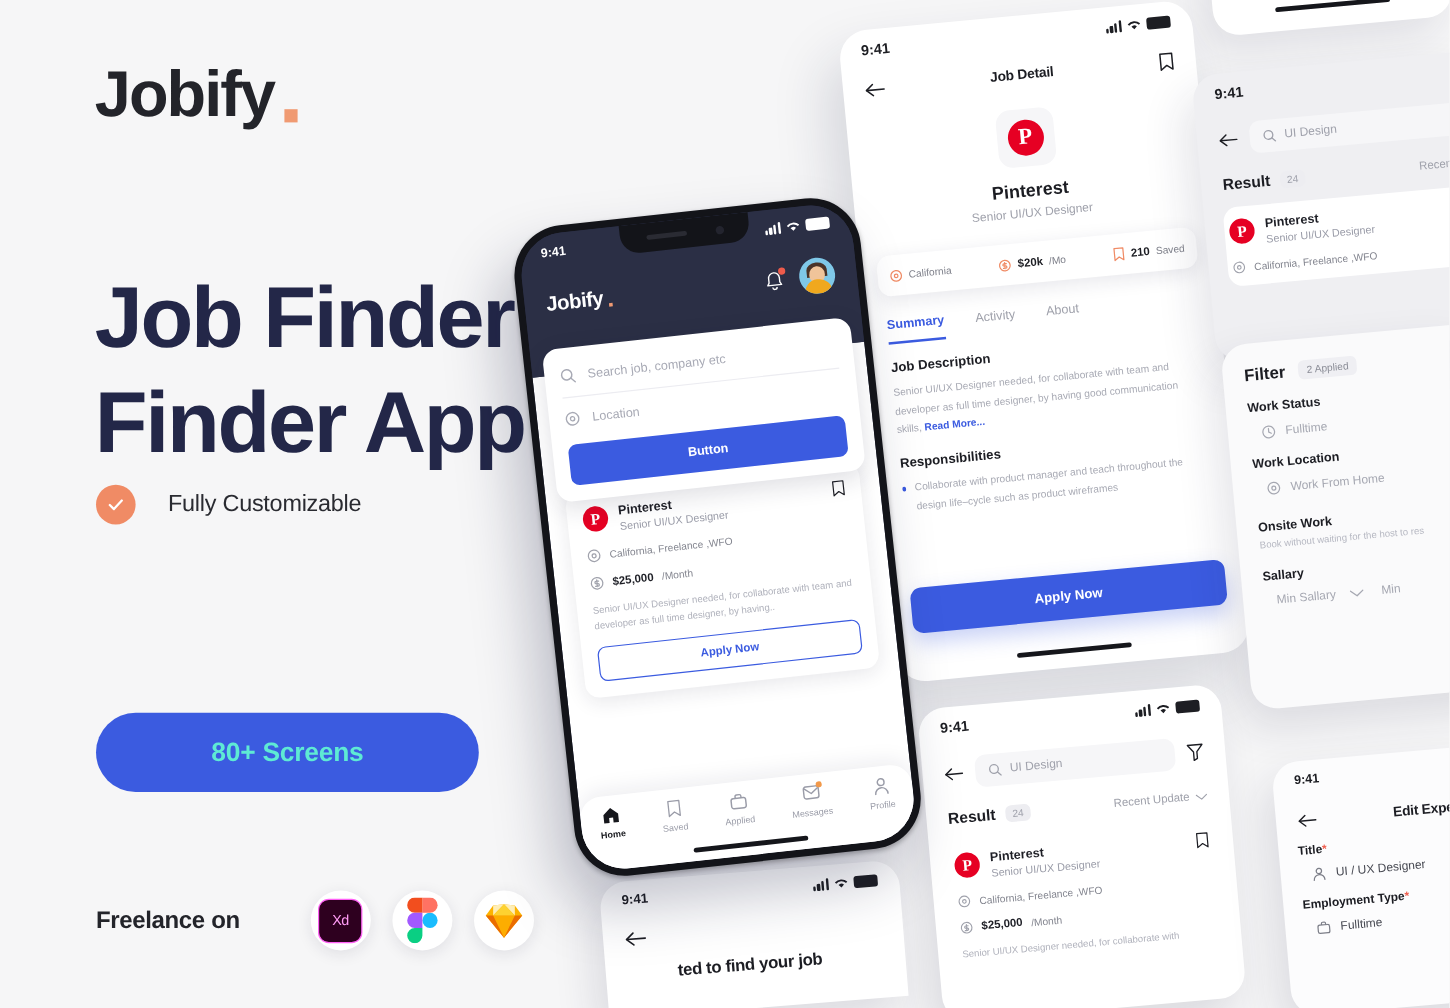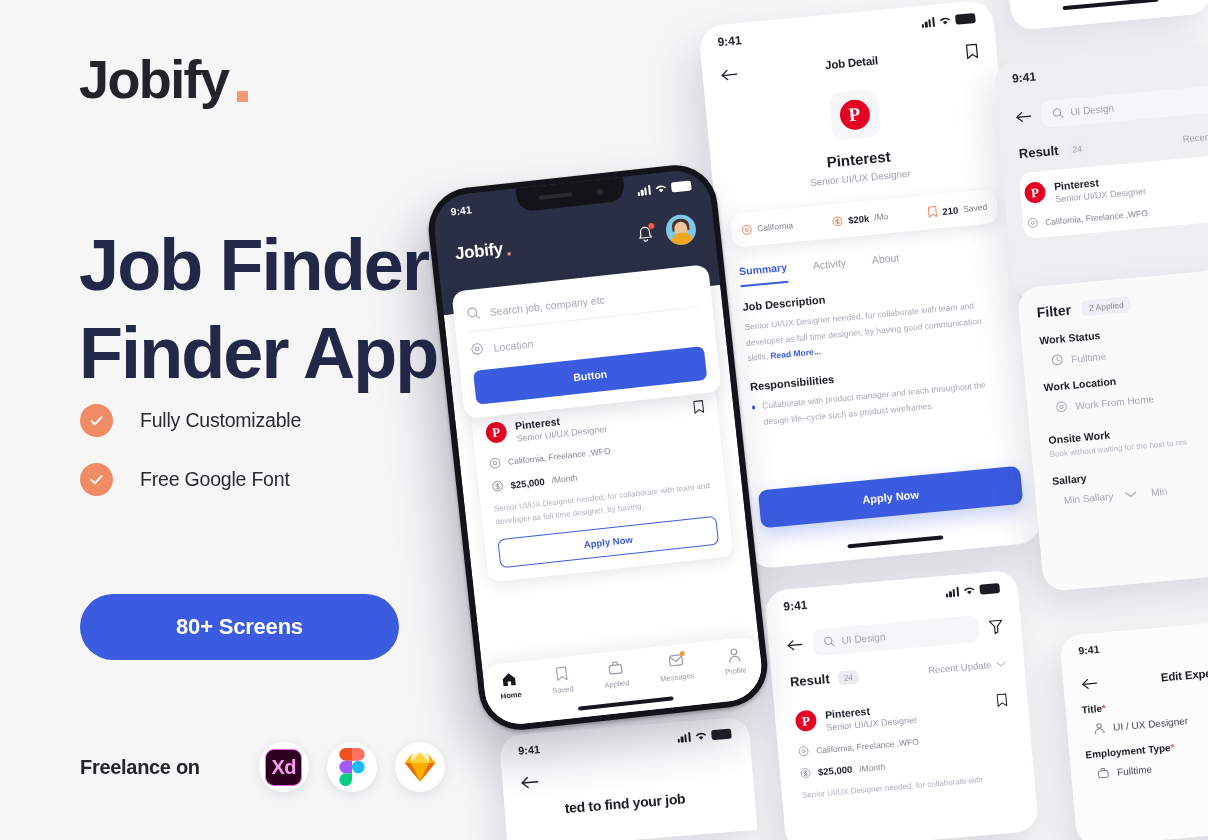--- a/index.html
+++ b/index.html
@@ -23,32 +23,32 @@
 
   .features { position: absolute; left: 80px; top: 403px; }
   .feature { display: flex; align-items: center; height: 34px; margin-bottom: 25px; }
   .feat-check { width: 33px; height: 33px; border-radius: 50%; background: #F08B65;
     display: flex; align-items: center; justify-content: center; flex: 0 0 auto; }
   .feat-check svg { display: block; }
   .feat-label { margin-left: 27px; font-size: 19.5px; font-weight: 500; color: #2A2B31; letter-spacing: -0.2px; }
 
   .cta { position: absolute; left: 80px; top: 594px; width: 319px; height: 66px;
     background: #3B5BE0; border-radius: 33px; border: none; cursor: pointer;
-    color: #ffffff; font-size: 22px; font-weight: 600; font-family: "Liberation Sans", sans-serif;
+    color: #5eead4; font-size: 22px; font-weight: 600; font-family: "Liberation Sans", sans-serif;
     display: flex; align-items: center; justify-content: center; letter-spacing: -0.2px; }
 
   .avail { position: absolute; left: 80px; top: 742px; display: flex; align-items: center; }
   .avail-label { font-size: 20px; font-weight: 700; color: #23242A; letter-spacing: -0.3px; }
   .avail-icons { display: flex; align-items: center; margin-left: 59px; gap: 18px; }
   .app-icon { width: 50px; height: 50px; border-radius: 50%; background: #fff;
     box-shadow: 0 3px 12px rgba(30,30,60,.10); display: flex; align-items: center; justify-content: center;
     cursor: pointer; }
   .xd-badge { width: 37px; height: 37px; border-radius: 9px; background: #2E001F;
     border: 1.6px solid #FF61F6; display: flex; align-items: center; justify-content: center;
-    color: #FF9BF5; font-size: 20px; font-weight: 700; letter-spacing: -0.5px; }
+    color: #FF9BF5; font-size: 12px; font-weight: 400; letter-spacing: -0.5px; }
 
   
   .screen { position: absolute; background: #fff; overflow: hidden; }
   .sbar { display: flex; align-items: center; justify-content: space-between; }
   .time { font-weight: 700; color: #1D1E23; }
   .sig { display: flex; align-items: flex-end; gap: 4px; }
   .bars { display: flex; align-items: flex-end; gap: 1.4px; }
   .bars i { display: block; width: 2.3px; background: #1D1E23; border-radius: 1px; }
   .batt { width: 20px; height: 10px; border-radius: 2.6px; background: #1D1E23; }
 
@@ -219,28 +219,20 @@
 
     <div class="features">
       <div class="feature">
         <span class="feat-check">
           <svg width="15" height="15" viewBox="0 0 24 24" fill="none" stroke="#fff" stroke-width="3" stroke-linecap="round" stroke-linejoin="round">
               <polyline points="4,12.5 9.5,18 20,6.5"></polyline>
             </svg>
         </span>
         <span class="feat-label">Fully Customizable</span>
       </div>
-      <div class="feature">
-        <span class="feat-check">
-          <svg width="15" height="15" viewBox="0 0 24 24" fill="none" stroke="#fff" stroke-width="3" stroke-linecap="round" stroke-linejoin="round">
-              <polyline points="4,12.5 9.5,18 20,6.5"></polyline>
-            </svg>
-        </span>
-        <span class="feat-label">Free Google Font</span>
-      </div>
     </div>
 
     <button class="cta">80+ Screens</button>
 
     <div class="avail">
       <span class="avail-label">Freelance on</span>
       <div class="avail-icons">
         <div class="app-icon">
           <div class="xd-badge">Xd</div>
         </div>

